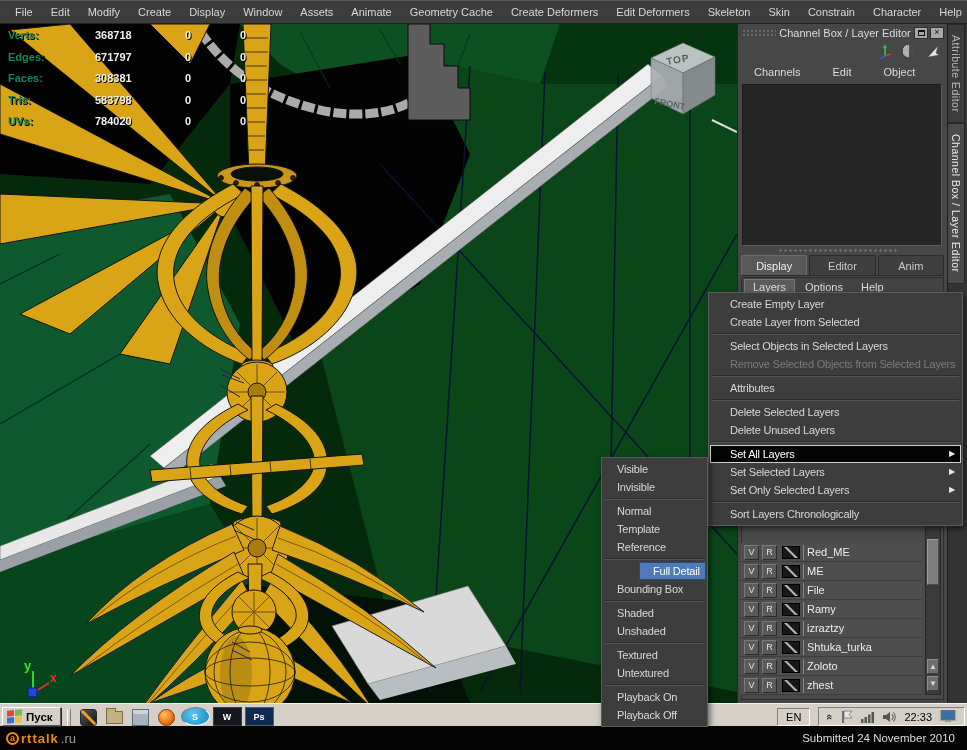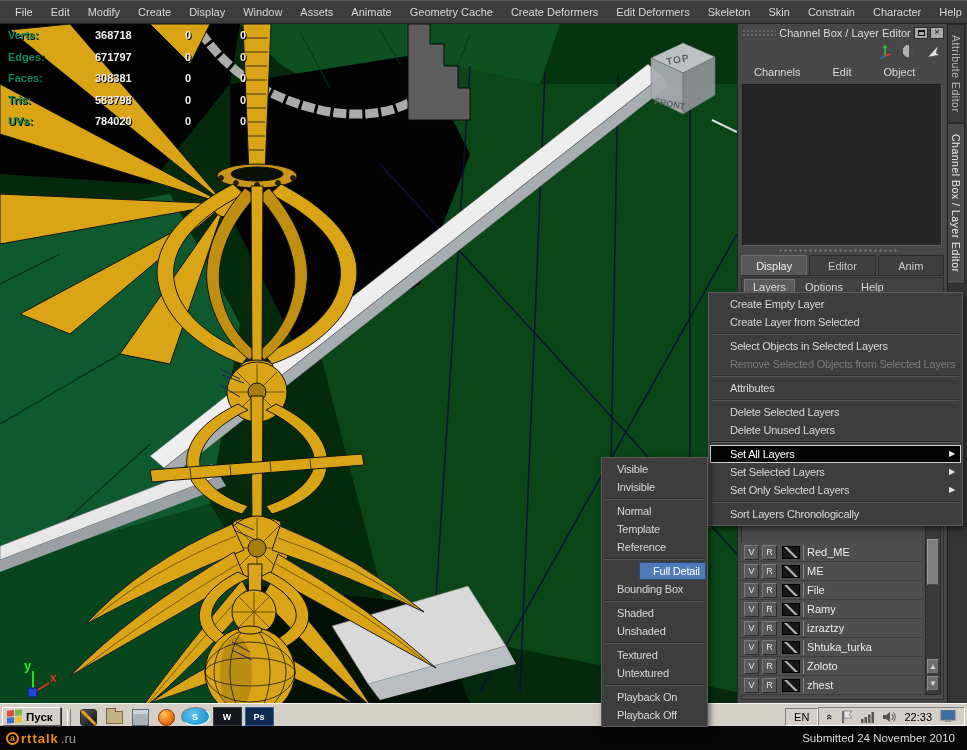--- a/index.html
+++ b/index.html
@@ -103,21 +103,21 @@
   .ic-folder{width:17px;height:13px;background:#c4b183;border:1px solid #7c6c3a;position:relative;align-self:center;}
   .ic-folder::before{content:"";position:absolute;left:-1px;top:-4px;width:8px;height:3px;background:#c4b183;border:1px solid #7c6c3a;border-bottom:none;}
   .ic-calc{background:linear-gradient(#cdd4da 30%,#aab3bc 30%);border:1px solid #5f6a74;}
   .ic-ff{border-radius:50%;background:radial-gradient(circle at 35% 30%,#ffc35a,#f07818 55%,#c33d08);border:1px solid #8a3a06;}
   .taskbtn{height:19px;width:29px;margin-right:3px;display:flex;align-items:center;justify-content:center;
      background:#c9c5bd;border:1px solid;border-color:#808080 #fff #fff #808080;}
   .ic-skype{border-radius:50%;background:radial-gradient(circle at 40% 35%,#5cc4ef,#1489c8);font-size:10px;}
   .ic-msn{background:#15171f;border:1px solid #3a3d48;color:#e8e8e8;}
   .ic-ps{background:#0f2a50;border:1px solid #3f60a0;color:#9cc0f0;font-size:8px;}
   #tray-spacer{flex:1;}
-  #lang-box{padding:2px 8px;margin-right:0;border:1px solid;border-color:#808080 #fff #fff #808080;font-size:11px;}
+  #lang-box{padding:2px 8px;margin-right:8px;border:1px solid;border-color:#808080 #fff #fff #808080;font-size:11px;}
   #tray{height:19px;display:flex;align-items:center;gap:8px;padding:0 8px;margin-right:2px;
         border:1px solid;border-color:#808080 #fff #fff #808080;}
   .tray-ic{display:flex;align-items:center;}
   #tray-time{font-size:11px;}
 
   
   #footer{position:absolute;left:0;top:726px;width:967px;height:24px;background:#050505;display:flex;align-items:center;}
   #logo{display:flex;align-items:center;gap:2px;margin-left:6px;}
   .logo-circ{width:13px;height:13px;border:2px solid #f08a10;border-radius:50%;color:#f08a10;
      display:flex;align-items:center;justify-content:center;font-size:9px;font-weight:bold;}

